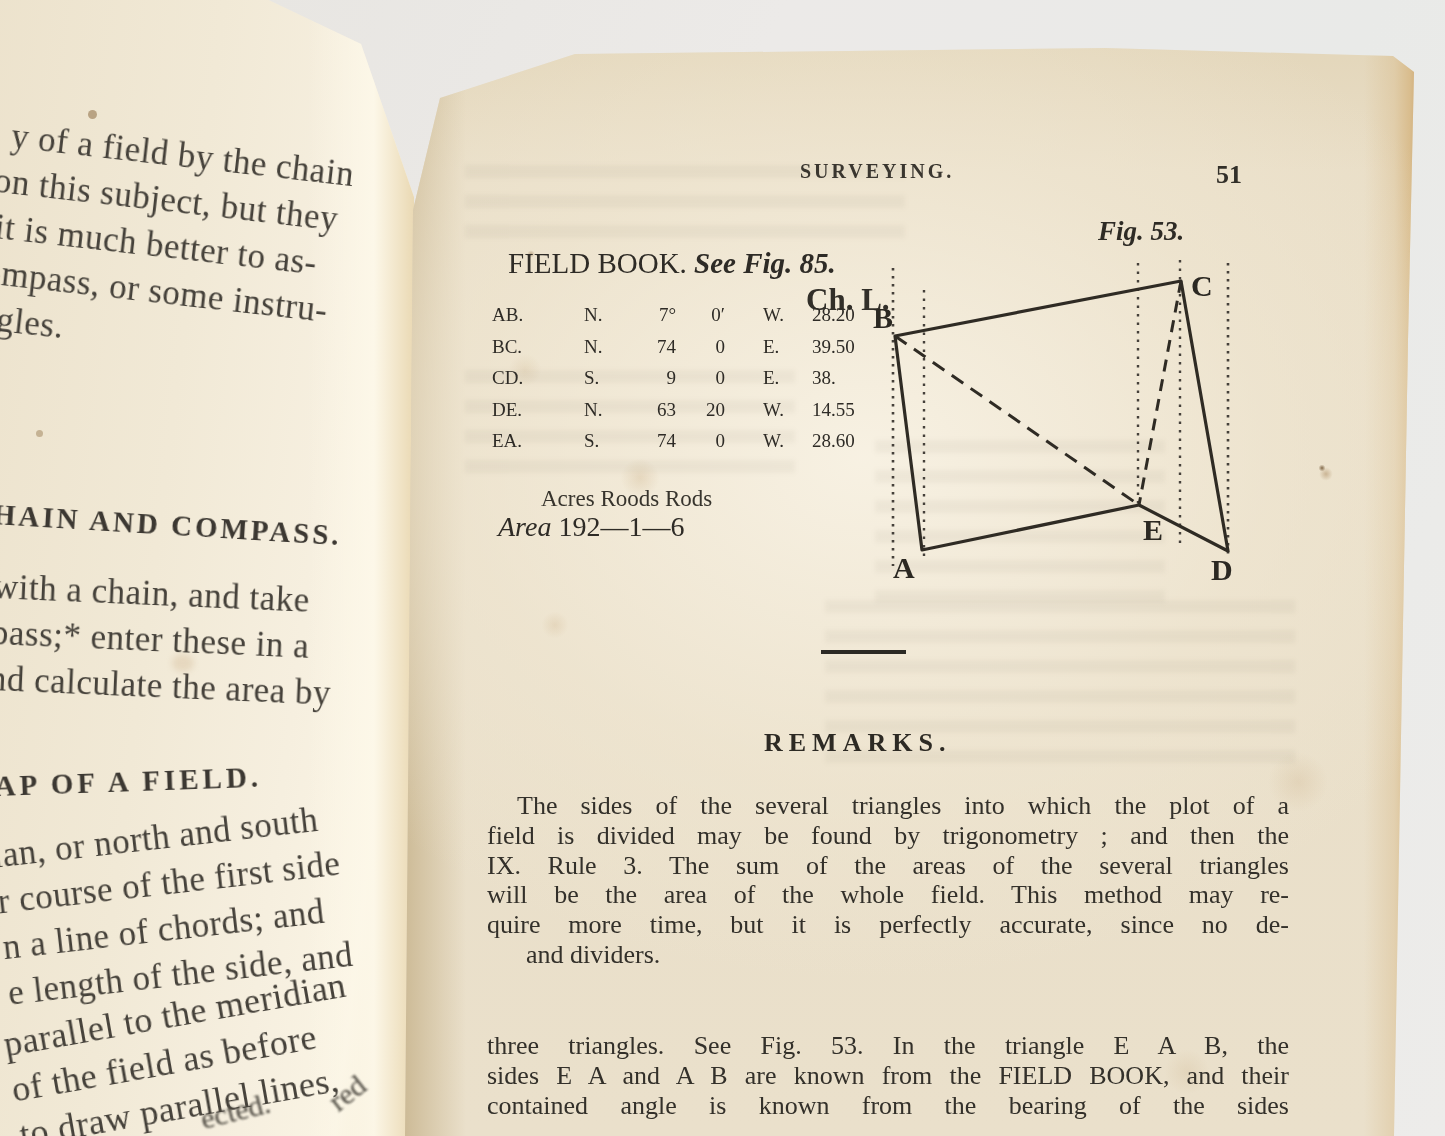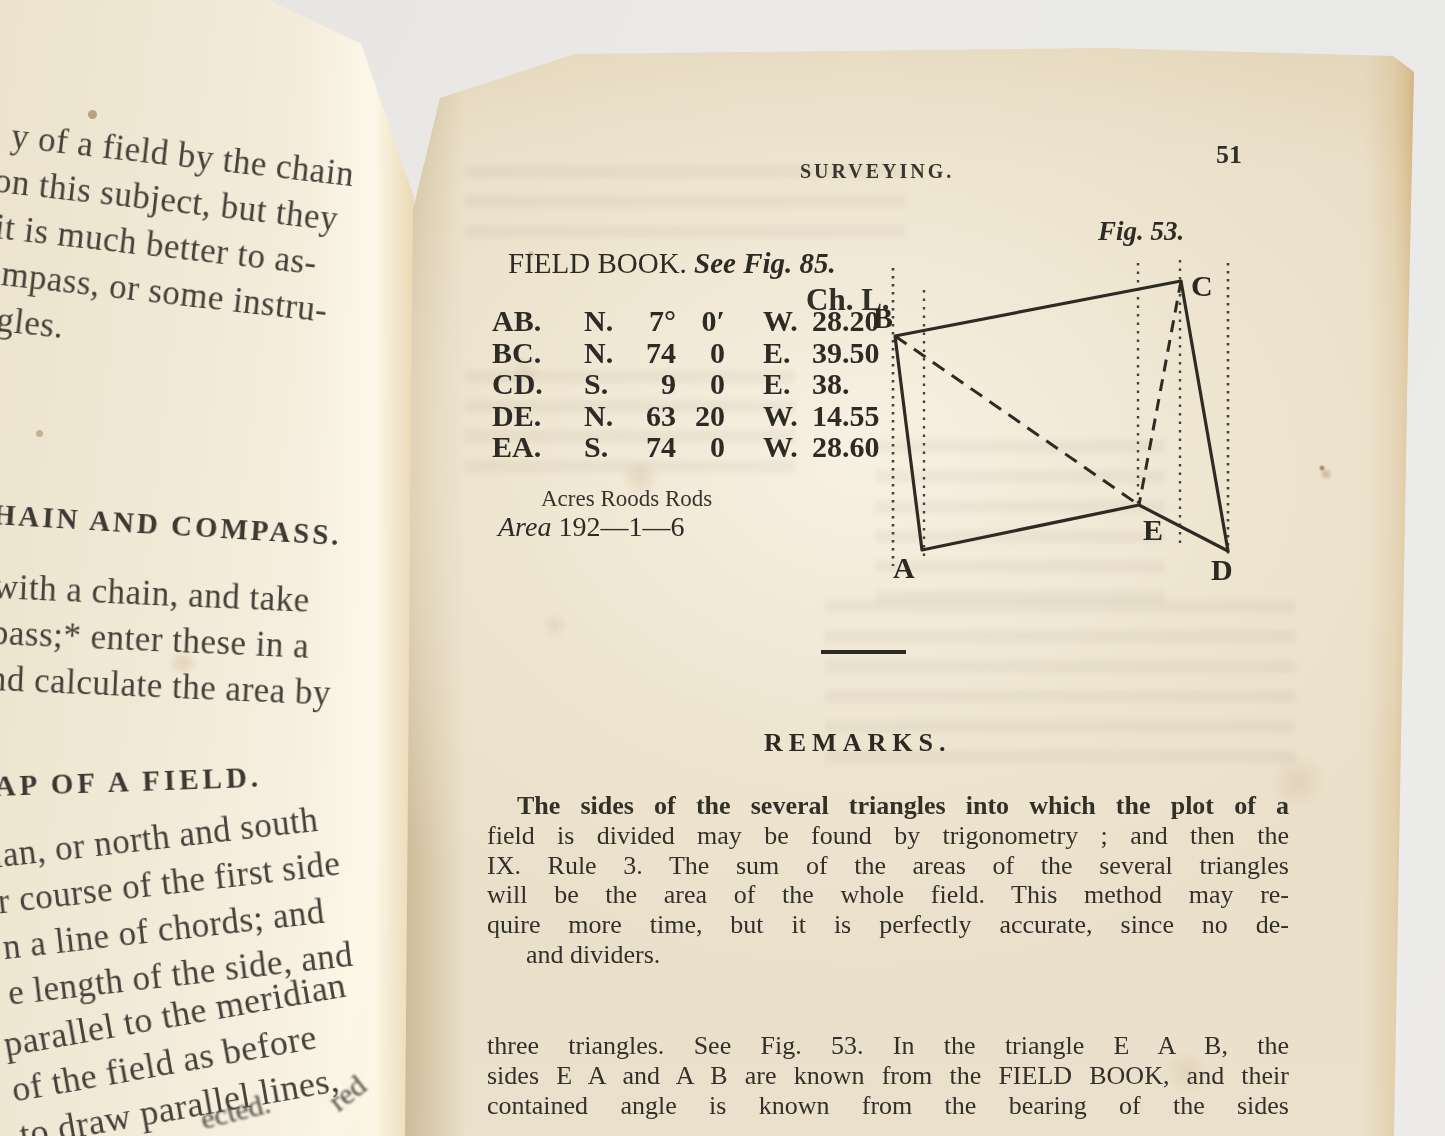--- a/index.html
+++ b/index.html
@@ -54,36 +54,36 @@
 
   .rp-text { position:absolute; color:#322f29; }
   .running-head { font-size:20px; font-weight:bold; letter-spacing:3px; color:#3a362f; }
   .page-num { font-size:26px; font-weight:bold; }
   .fig-label { font-size:27px; font-style:italic; font-weight:bold; color:#2e2b25; }
 
   .fb-title { font-size:29px; white-space:nowrap; color:#2e2b26; }
   .fb-title .ital { font-style:italic; font-weight:bold; }
   .fb-colhead { font-size:31px; font-weight:bold; }
   .fb-table { position:absolute; }
-  .fb-row { display:grid; grid-template-columns:92px 36px 58px 47px 87px 1fr; height:31.5px; font-size:30px; color:#2e2b26;font-weight:bold; }
+  .fb-row { display:grid; grid-template-columns:92px 36px 58px 47px 87px 1fr; height:31.5px; font-size:19px; color:#2e2b26; }
   .fb-row .c3 { text-align:right; padding-right:2px; }
   .fb-row .c4 { text-align:right; }
   .fb-row .c5 { padding-left:38px; }
   .fb-row .c6 { padding-left:0px; }
 
   .area-units { font-size:23px; color:#37342d; }
   .area-line { font-size:28px; color:#2e2b26; }
   .area-line .ital { font-style:italic; }
 
   .divider { position:absolute; background:#2c2a25; }
   .remarks { font-size:26px; letter-spacing:6px; font-weight:bold; color:#2d2a24;text-align:right; }
 
   .para { position:absolute; width:802px; }
   .p-line { font-size:26px; line-height:29.8px; color:#33302a; text-align:justify; text-align-last:justify; }
-  .p-line.indent { text-indent:30px;font-weight:bold; }
+  .p-line.indent { text-indent:30px; }
   .p-line.nojust { text-align-last:left;margin-left:39px; }
 
   
   .figure-wrap { position:absolute; left:460px; top:208px; width:400px; height:345px; }
   .figure-wrap svg text { font-family:"Liberation Serif", serif; font-weight:bold; font-size:30px; fill:#2b2822; }
 </style>
 </head>
 <body>
 
 <div class="scene">
@@ -133,21 +133,21 @@
   <div class="right-page">
     <div class="foxing"></div>
 
     <div class="ghost" style="left:60px; top:125px; width:440px; height:80px;"></div>
     <div class="ghost" style="left:470px; top:400px; width:290px; height:165px;"></div>
     <div class="ghost" style="left:420px; top:560px; width:470px; height:175px;"></div>
     <div class="ghost" style="left:60px; top:330px; width:330px; height:110px;"></div>
   </div>
 
   <div class="rp-text running-head" style="left:800px; top:160px;">SURVEYING.</div>
-  <div class="rp-text page-num" style="left:1216px; top:140px;">51</div>
+  <div class="rp-text page-num" style="left:1216px; top:160px;">51</div>
   <div class="rp-text fig-label" style="left:1098px; top:216px;">Fig. 53.</div>
 
   <div class="rp-text fb-title" style="left:508px; top:247px;"><span>FIELD BOOK.</span><span class="ital"> See Fig. 85.</span></div>
   <div class="rp-text fb-colhead" style="left:806px; top:282px;">Ch. L.</div>
 
   <div class="fb-table" style="left:492px; top:304px; width:400px;">
     <div class="fb-row">
       <span class="c1">AB.</span>
         <span class="c2">N.</span>
         <span class="c3">7°</span>

